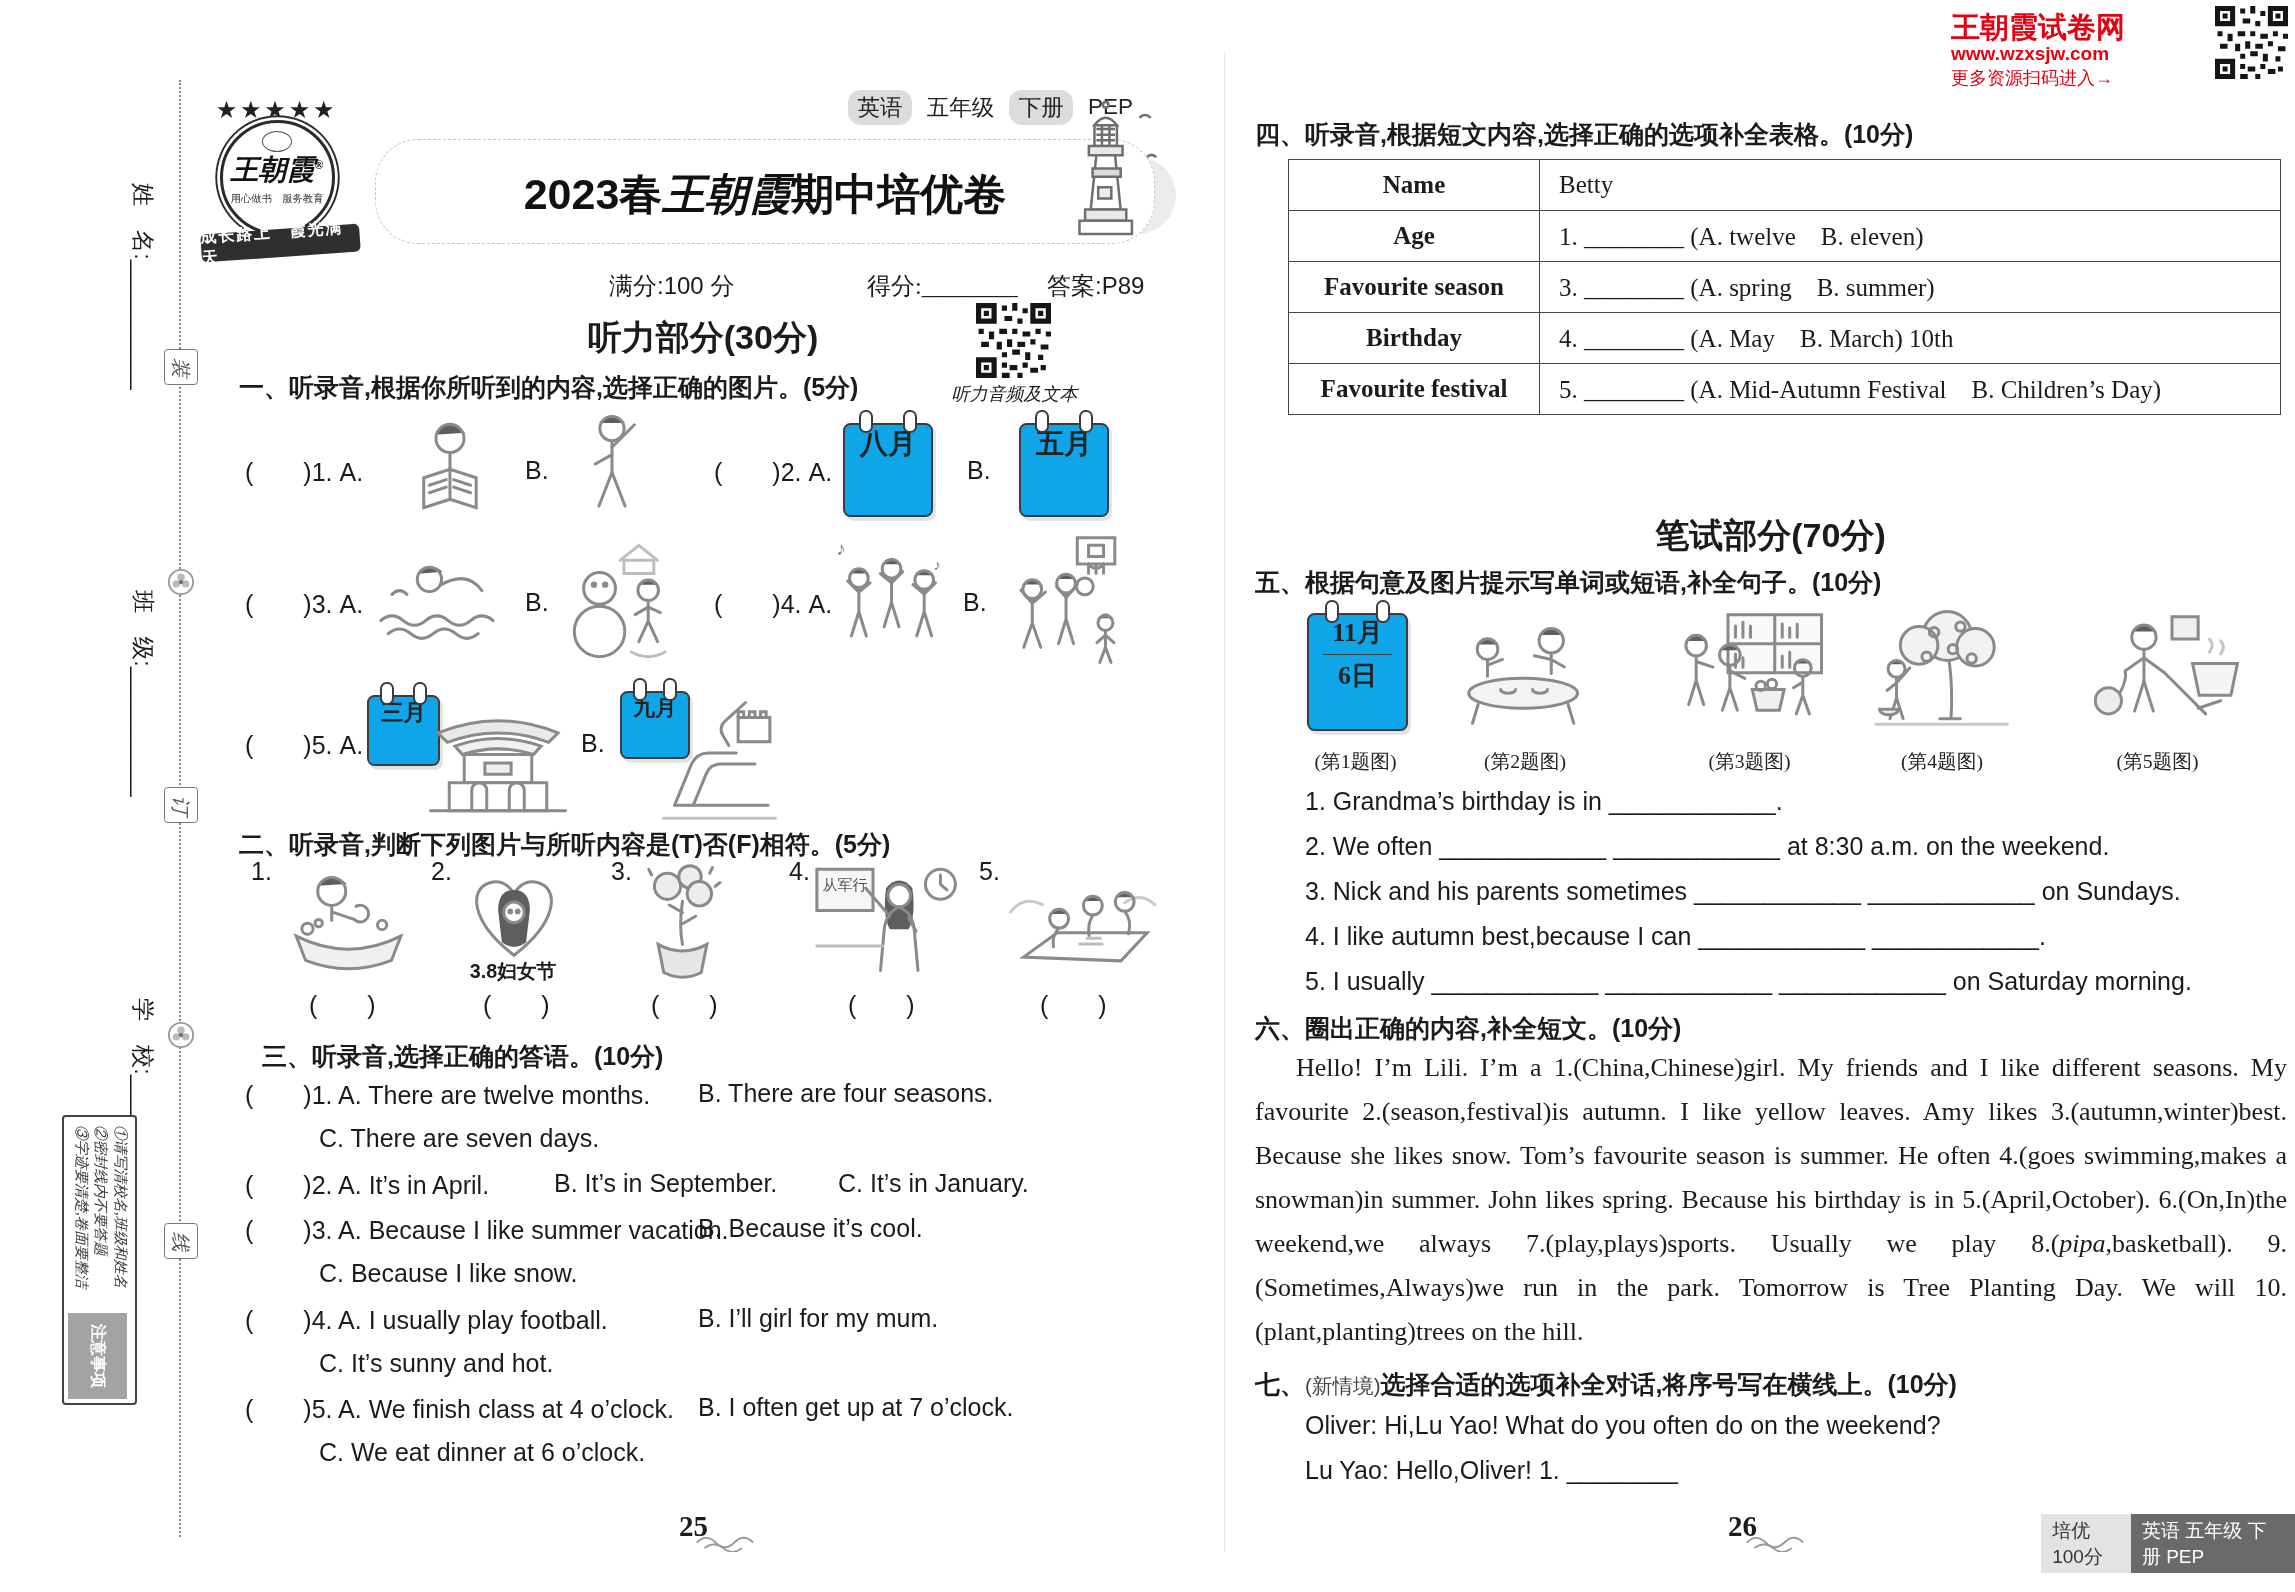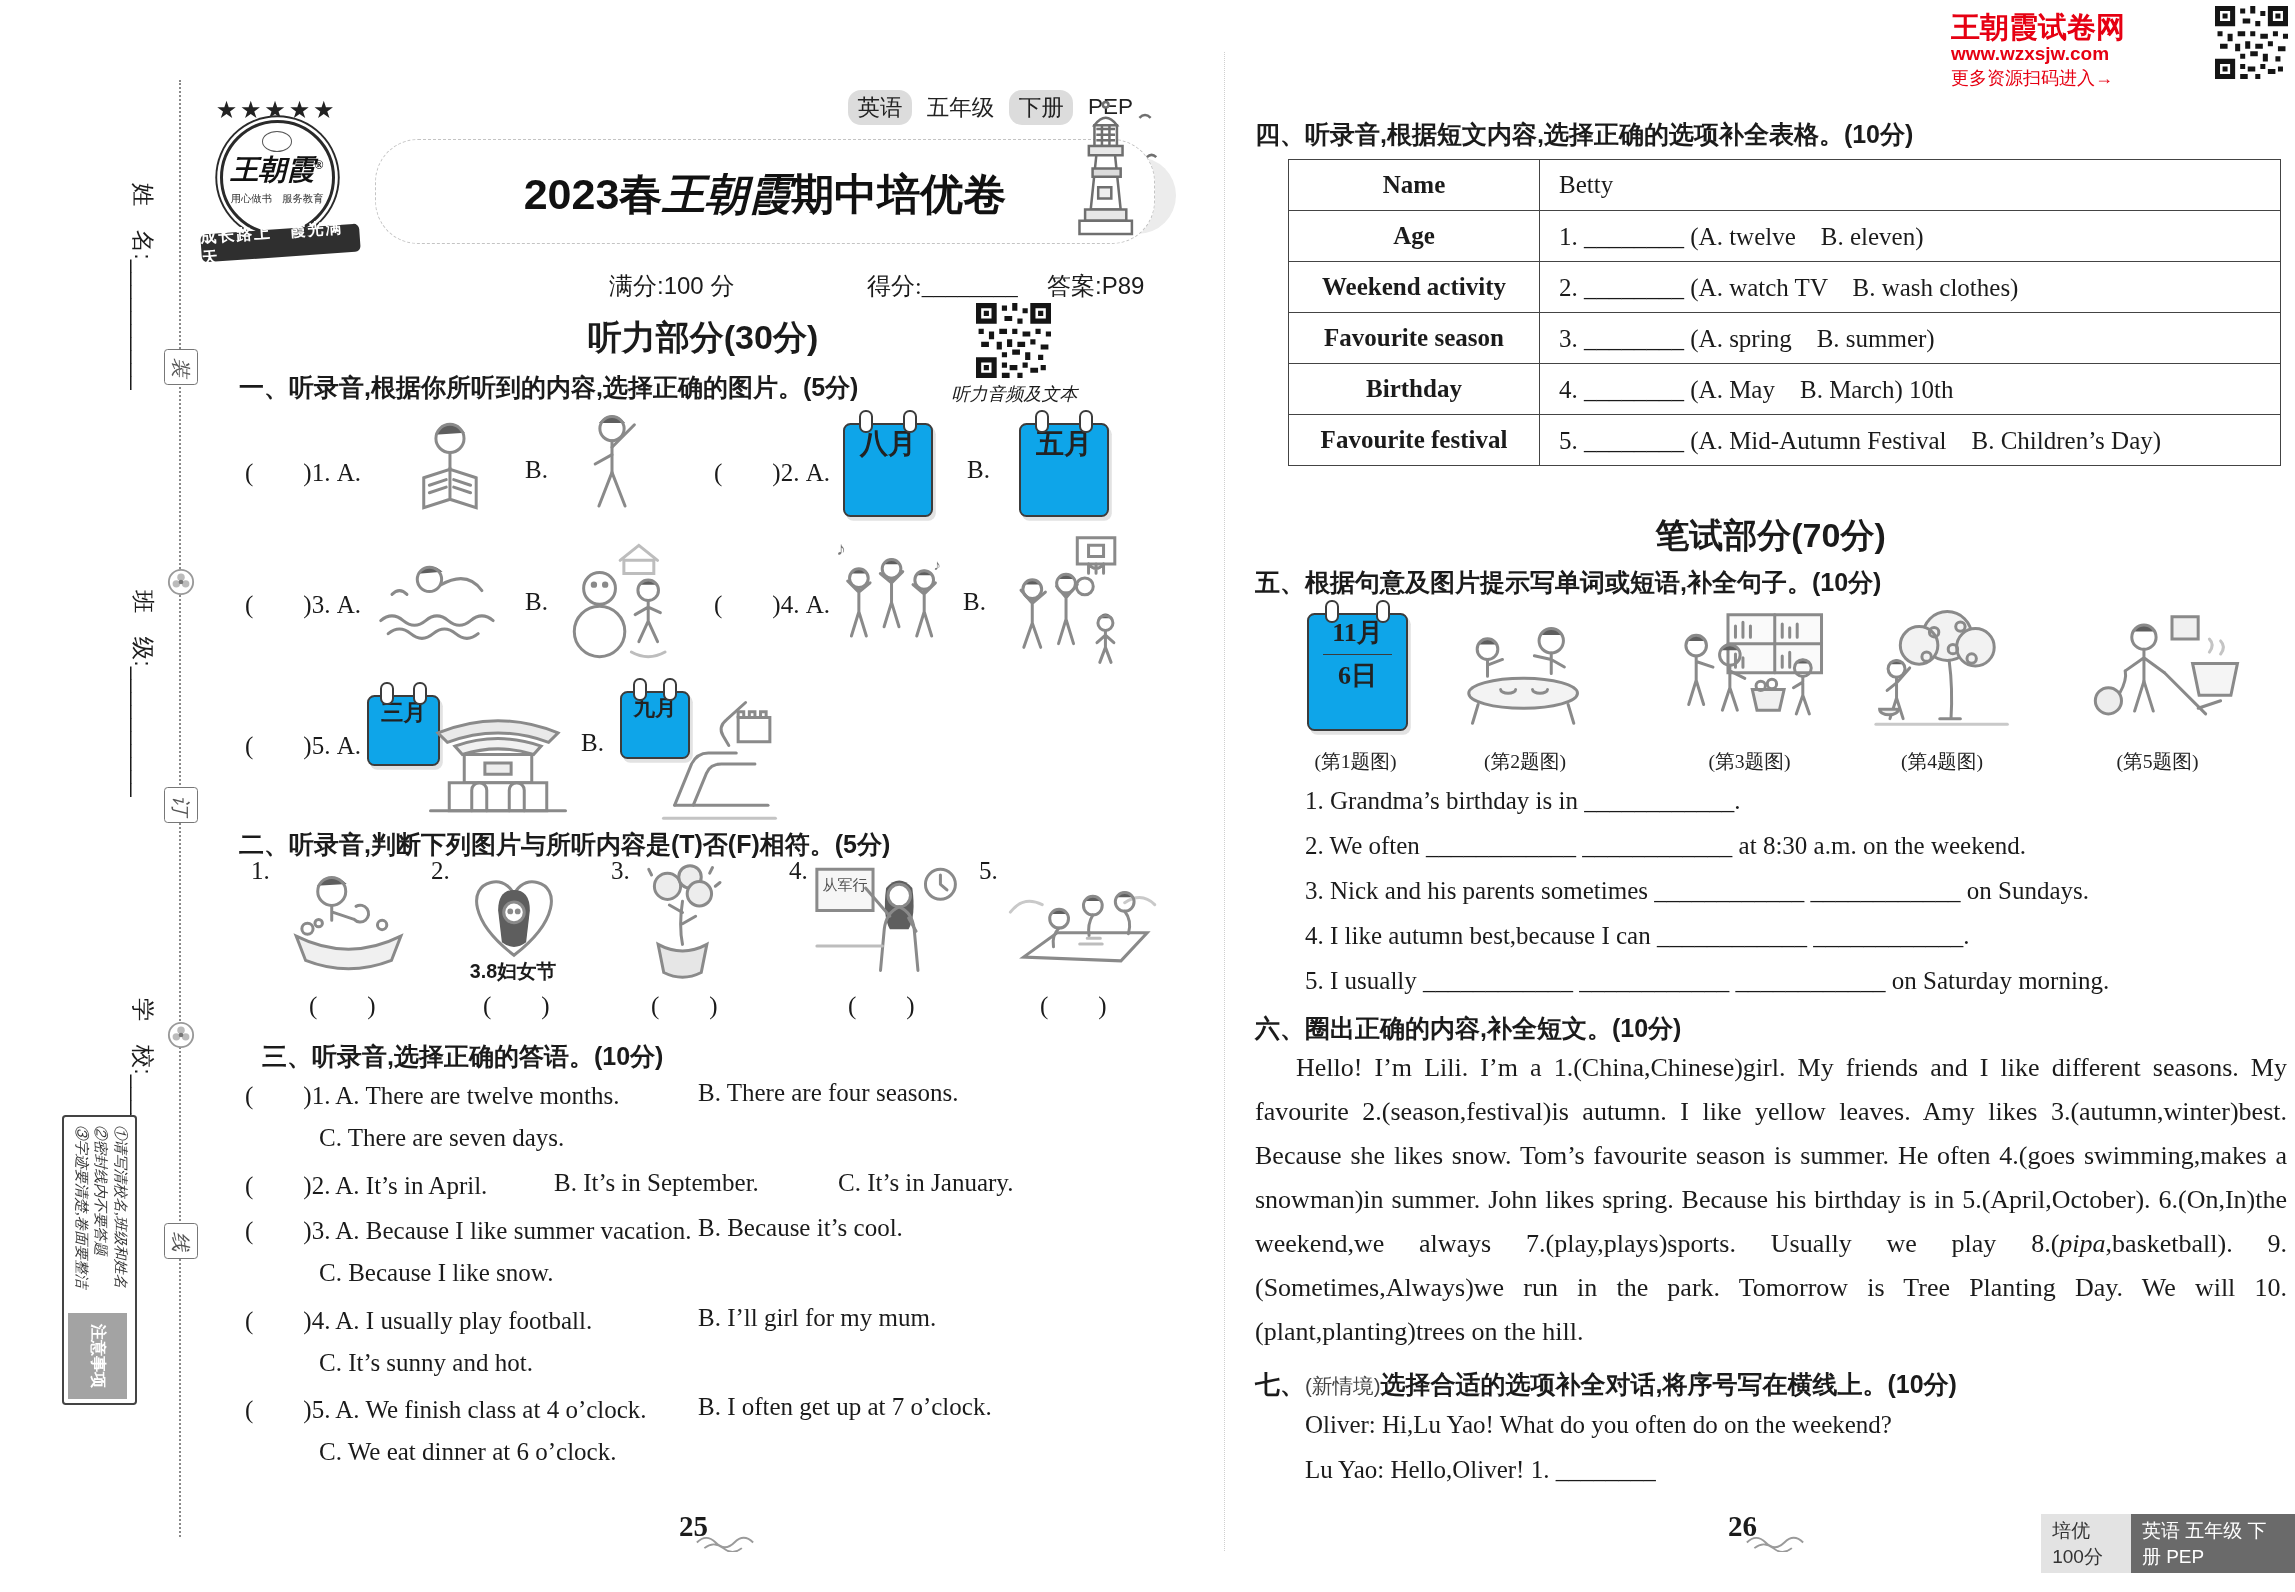--- a/index.html
+++ b/index.html
@@ -23,21 +23,21 @@
   
   .cal{position:absolute;border:2.8px solid #3c3c3c;border-radius:7.5px;background:#0ea5e9;
        display:flex;flex-direction:column;align-items:center;justify-content:flex-start;
        box-shadow:2.8px 3.7px 0 #e2e2e2;font-family:Liberation Serif, serif;}
   .cal .ring{position:absolute;top:-15px;width:10.3px;height:19px;border:2.8px solid #3c3c3c;
              border-radius:6.6px;background:#fff;}
   .cal .r1{left:16%;} .cal .r2{right:16%;}
   .cal .ctext{font-weight:bold;font-size:28px;color:#222;}
   
   .qtitle{font-size:25px;font-weight:bold;}
-  .opt{font-family:Liberation Serif, serif;font-size:25px;}
+  .opt{font-family:Liberation Sans, sans-serif;font-size:25px;}
   .caption{font-family:"Liberation Serif",serif;font-size:19.7px;color:#222;}
   
   table.t4{border-collapse:collapse;table-layout:fixed;width:993px;}
   table.t4 td{border:1.9px solid #444;font-family:"Liberation Serif",serif;font-size:25px;
               height:48px;vertical-align:middle;}
   table.t4 td.lab{width:248px;text-align:center;font-weight:bold;}
   table.t4 td.val{padding-left:19px;}
   .ftag1{background:#e3e3e3;color:#333;font-size:19px;padding:3.7px 11.2px;}
   .ftag2{background:#6a6a6a;color:#fff;font-size:19px;padding:3.7px 11.2px;}
   svg{display:block;}
@@ -402,24 +402,20 @@
 
   <table class="t4 abs" style="left:1288px;top:159px;">
     <tbody>
         <tr>
           <td class="lab">Name</td>
           <td class="val">Betty</td>
         </tr>
     <tr>
           <td class="lab">Age</td>
           <td class="val">1. ________ (A. twelve　B. eleven)</td>
-        </tr>
-    <tr>
-          <td class="lab">Weekend activity</td>
-          <td class="val">2. ________ (A. watch TV　B. wash clothes)</td>
         </tr>
     <tr>
           <td class="lab">Favourite season</td>
           <td class="val">3. ________ (A. spring　B. summer)</td>
         </tr>
     <tr>
           <td class="lab">Birthday</td>
           <td class="val">4. ________ (A. May　B. March) 10th</td>
         </tr>
     <tr>

